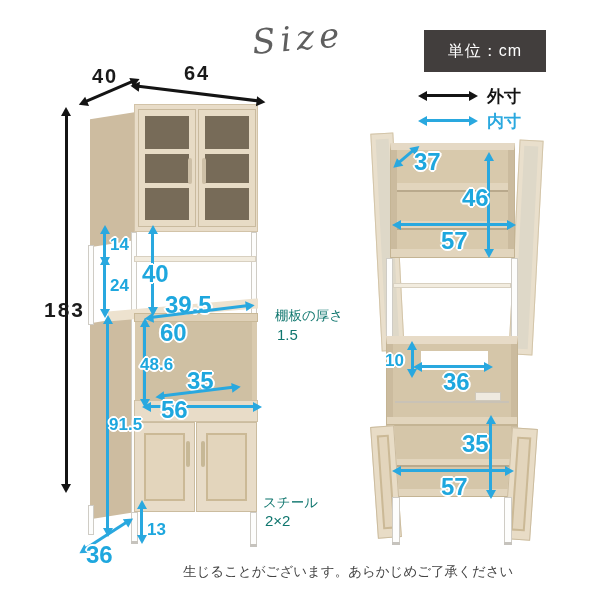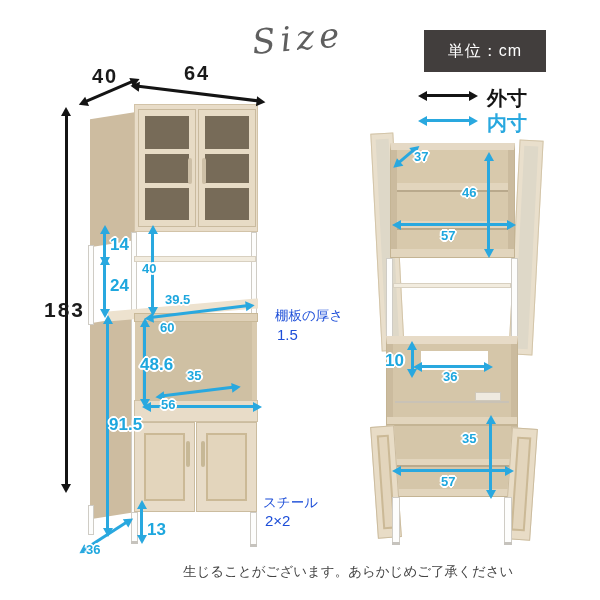--- a/index.html
+++ b/index.html
@@ -18,42 +18,42 @@
   .ah{height:3px;background:var(--c);}
   .ah::before,.ah::after{content:"";position:absolute;top:50%;transform:translateY(-50%);
     border-top:5px solid transparent;border-bottom:5px solid transparent;}
   .ah::before{left:-8px;border-right:9px solid var(--c);}
   .ah::after{right:-8px;border-left:9px solid var(--c);}
   .al{height:2px;background:var(--c);position:absolute;}
   .al::before{content:"";position:absolute;top:50%;transform:translateY(-50%);left:-7px;
     border-top:4px solid transparent;border-bottom:4px solid transparent;border-right:8px solid var(--c);}
 
   
-  .num{position:absolute;font-weight:bold;color:#1ea7de;font-size:13px;line-height:1;
+  .num{position:absolute;font-weight:bold;color:#1ea7de;font-size:24px;line-height:1;
     text-shadow:-2px 0 #fff,2px 0 #fff,0 -2px #fff,0 2px #fff,-1px -1px #fff,1px -1px #fff,-1px 1px #fff,1px 1px #fff;}
   .num.sm{font-size:17px;}
   .numk{position:absolute;font-weight:bold;color:#1a1a1a;font-size:21px;letter-spacing:2px;line-height:1;}
-  .note{position:absolute;color:#1d4ed8;font-size:13.5px;line-height:1.25;}
+  .note{position:absolute;color:#0f766e;font-size:13.5px;line-height:1.25;}
 
   
   .wood{background:#e8dcc8;}
   .post{position:absolute;background:#fdfdfc;border:1px solid #cfccc5;box-sizing:border-box;}
   .board{position:absolute;background:#f2ecdf;border:1px solid #d8d0c0;box-sizing:border-box;}
   .gdoor{position:absolute;background:#e7dbc5;border:1px solid #c9ba9e;box-sizing:border-box;}
   .glass{position:absolute;left:6px;right:6px;top:6px;bottom:6px;background:#776b58;}
   .mull{position:absolute;left:0;right:0;height:5px;background:#e7dbc5;}
   .handle{position:absolute;width:4px;height:26px;background:#cdbfa6;border-radius:2px;}
   .pdoor{position:absolute;background:#e8dcc8;border:1px solid #cbbc9f;box-sizing:border-box;}
   .panel{position:absolute;left:9px;right:9px;top:10px;bottom:10px;background:#e3d5bc;border:2px solid #cbb996;}
   .side{position:absolute;background:#cdbca0;transform:skewY(-9deg);transform-origin:right center;}
   .foot{position:absolute;background:#c6c3bd;}
 
   .unitbox{position:absolute;left:424px;top:30px;width:122px;height:42px;background:#423e3d;
     color:#fff;font-size:16px;letter-spacing:1px;display:flex;align-items:center;justify-content:center;}
-  .legtxt{position:absolute;font-size:20px;font-weight:bold;}
+  .legtxt{position:absolute;font-size:17px;font-weight:bold;}
   .script{position:absolute;left:252px;top:18px;font-family:"DejaVu Serif",serif;font-style:italic;
     font-size:34px;color:#5f5f5f;letter-spacing:5px;transform:rotate(-5deg);}
   .disc{position:absolute;left:183px;top:539px;width:410px;font-size:13.5px;color:#434343;line-height:1.6;}
 </style>
 </head>
 <body>
 
 <div class="stage">
 
   <div class="script">Size</div>

